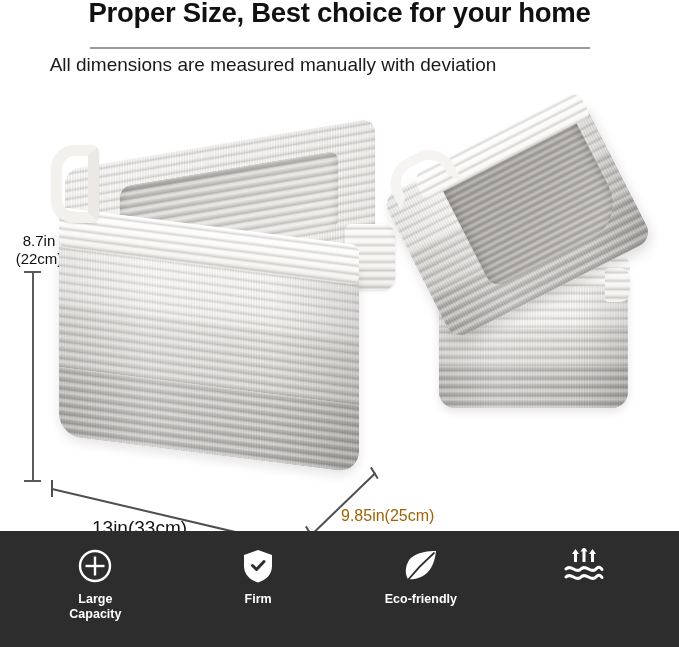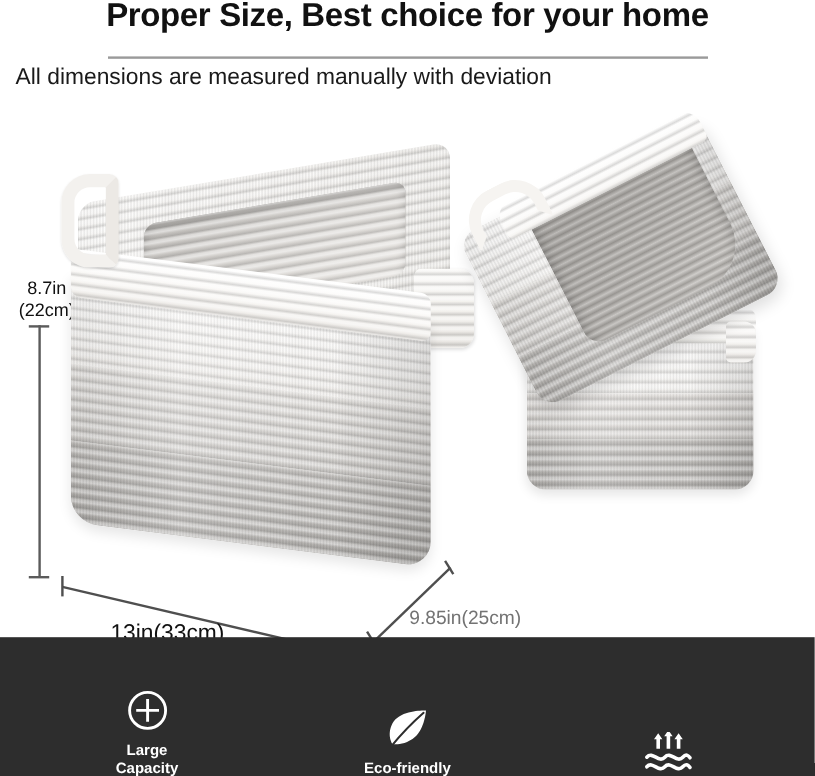--- a/index.html
+++ b/index.html
@@ -34,22 +34,23 @@
 
   #header-divider {
     position: absolute;
     left: 90px; top: 47px;
     width: 500px; height: 2px;
     background: #9a9a9a;
   }
 
   #header-subtitle {
     position: absolute;
-    left: 13px; top: 54px;
+    left: 0; top: 54px;
     width: 546px;
+    text-align: center;
     font-size: 19px;
     font-weight: normal;
     color: #1a1a1a;
     white-space: nowrap;
   }
 
   
   #stage {
     position: absolute;
     left: 0; top: 88px;
@@ -357,32 +358,32 @@
     position: absolute;
     left: 368px; top: 384px;
     width: 13px; height: 1.6px;
     background: #4f4f4f;
     transform: rotate(58deg);
   }
   #dim-depth-label {
     position: absolute;
     left: 341px; top: 419px;
     font-size: 16px;
-    color: #737373;
+    color: #a16207;
     white-space: nowrap;
   }
 
   
   #feature-bar {
     position: absolute;
     left: 0; top: 531px;
     width: 679px; height: 116px;
     background: #2d2d2d;
     display: flex;
-    align-items: flex-end;
+    align-items: flex-start;
     justify-content: space-between;
     padding: 16px 14px 0 14px;
   }
   .feature {
     flex: 1 1 0;
     display: flex;
     flex-direction: column;
     align-items: center;
   }
   .feature-icon {
@@ -516,20 +517,29 @@
         <svg width="36" height="36" viewBox="0 0 36 36">
           <circle cx="18" cy="18" r="15" fill="none" stroke="#ffffff" stroke-width="2.4"></circle>
           <line x1="18" y1="8.5" x2="18" y2="27.5" stroke="#ffffff" stroke-width="2.4"></line>
           <line x1="8.5" y1="18" x2="27.5" y2="18" stroke="#ffffff" stroke-width="2.4"></line>
         </svg>
       </div>
       <div class="feature-label">Large
 Capacity</div>
     </div>
 
+    <div class="feature">
+      <div class="feature-icon">
+        <svg width="32" height="36" viewBox="0 0 32 36">
+          <path d="M16 2 L30 7 L30 18 C30 27 23 32.5 16 34.5 C9 32.5 2 27 2 18 L2 7 Z" fill="#ffffff"></path>
+          <path d="M10.5 17.5 L14.5 21.5 L22 13.5" fill="none" stroke="#2d2d2d" stroke-width="3" stroke-linecap="round" stroke-linejoin="round"></path>
+        </svg>
+      </div>
+      <div class="feature-label">Firm</div>
+    </div>
 
     <div class="feature">
       <div class="feature-icon">
         <svg width="38" height="36" viewBox="0 0 38 36">
           <path d="M34 3 C34 3 12 2 6 14 C1 24 6 31 6 31 C6 31 16 33 25 25 C33 18 34 3 34 3 Z" fill="#ffffff"></path>
           <path d="M32 5 C24 12 14 22 5 33" fill="none" stroke="#2d2d2d" stroke-width="1.7" stroke-linecap="round"></path>
         </svg>
       </div>
       <div class="feature-label">Eco-friendly</div>
     </div>

